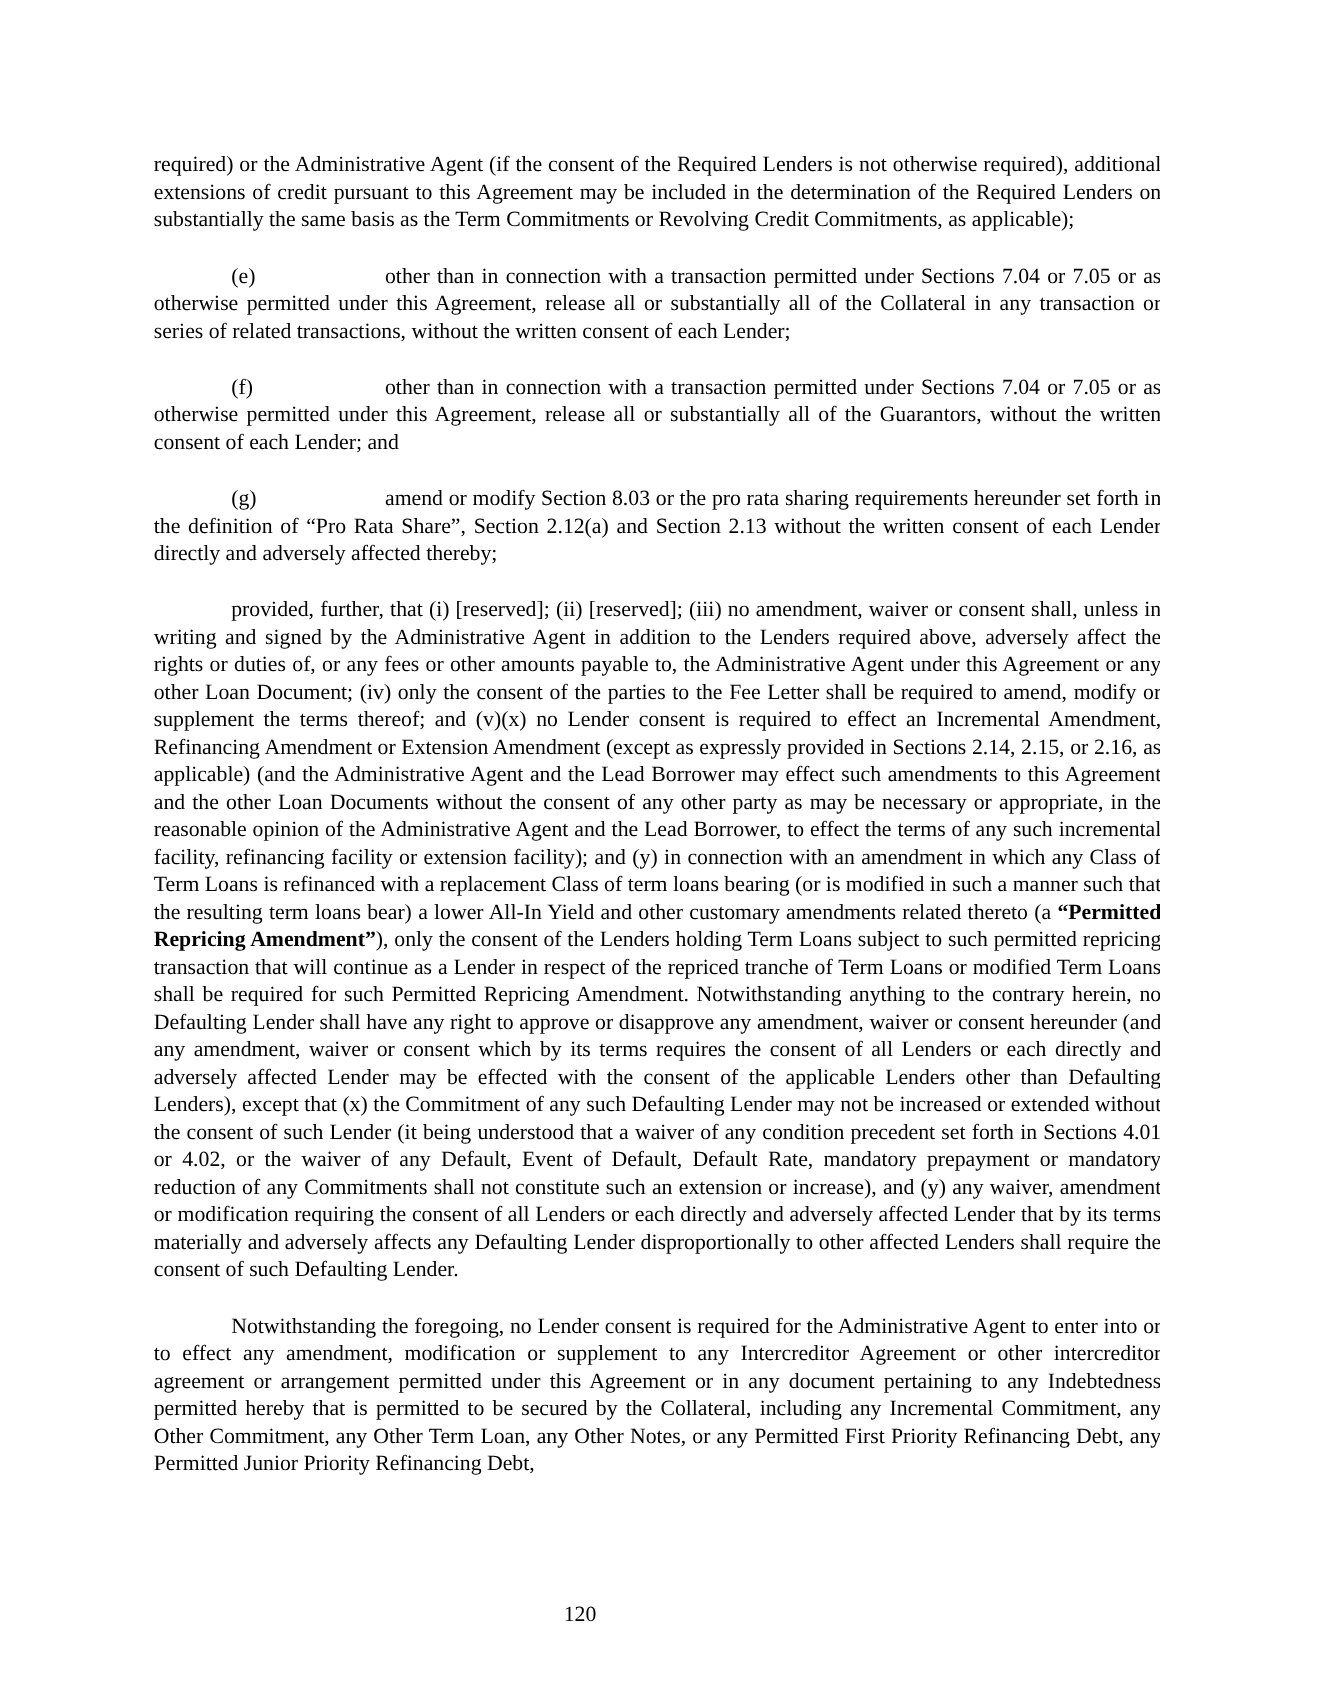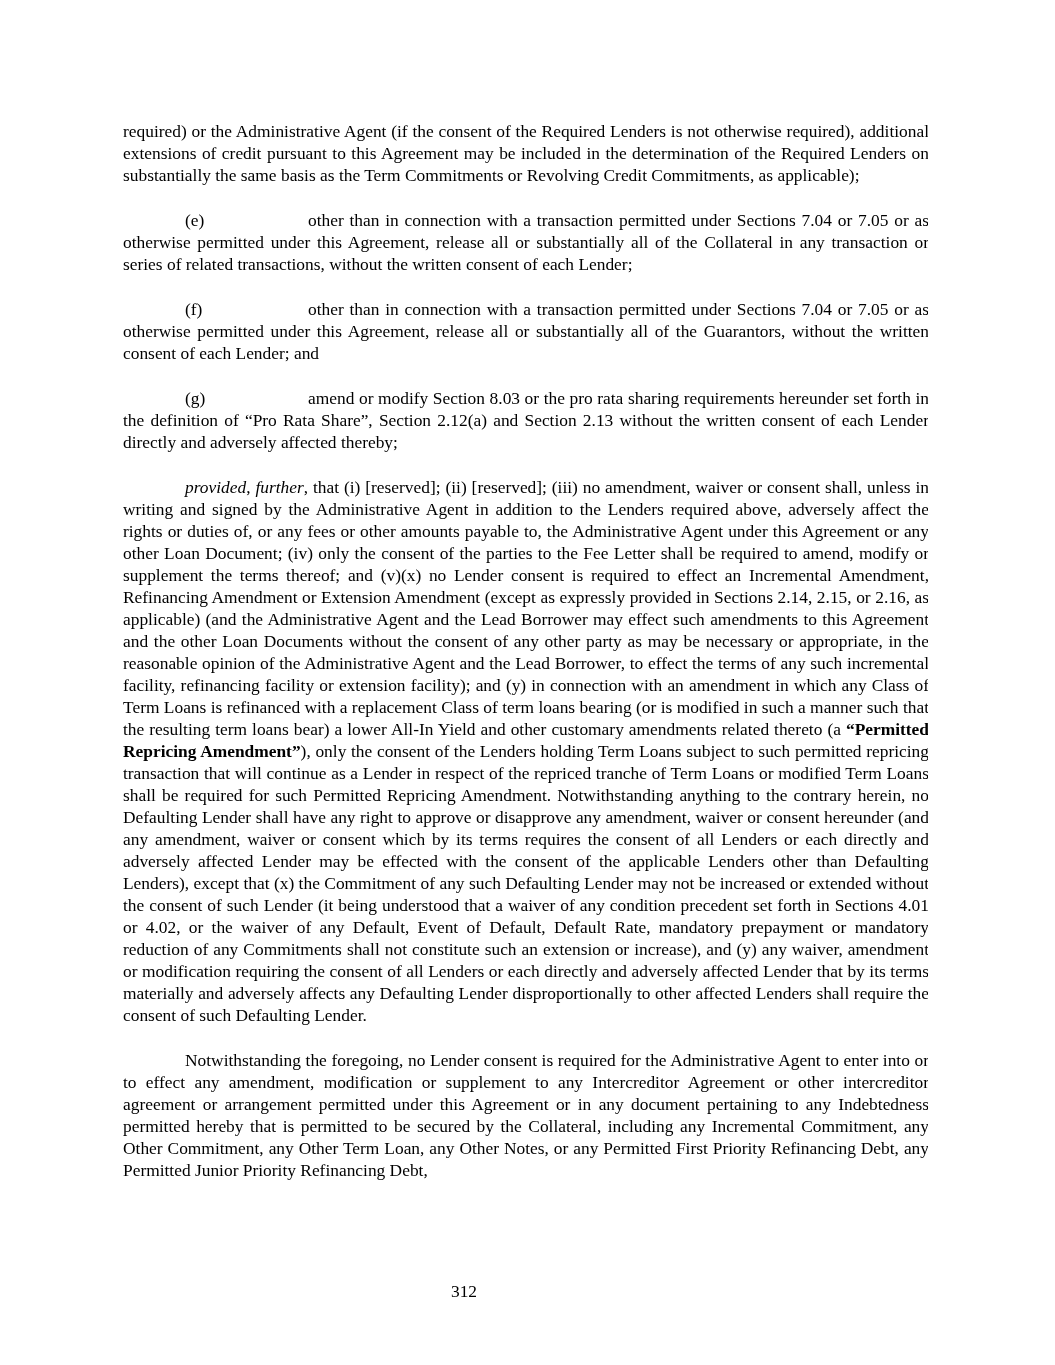--- a/index.html
+++ b/index.html
@@ -30,21 +30,21 @@
     padding: 0;
   }
   p.para.indented {
     text-indent: 62px;
   }
   .para-label {
     display: inline-block;
     margin-left: 62px;
     width: 123px;
   }
-  .seg.italic { font-style: italic; }
+  .seg.italic { }
   .seg.bold { font-weight: bold; }
   .seg.underline { text-underline-offset: 2px; }
   .footer {
     position: absolute;
     top: 1280px;
     left: 0;
     width: 100%;
     text-align: center;
     font-size: 17.4px;
     line-height: 22px;
@@ -56,15 +56,15 @@
 <div class="page">
   <div class="doc-body">
       <p class="para continuation"><span class="seg plain">required) or the Administrative Agent (if the consent of the Required Lenders is not otherwise required), additional extensions of credit pursuant to this Agreement may be included in the determination of the Required Lenders on substantially the same basis as the Term Commitments or Revolving Credit Commitments, as applicable);</span></p>
       <p class="para labeled"><span class="para-label">(e)</span><span class="seg plain">other than in connection with a transaction permitted under </span><span class="seg underline">Sections 7.04</span><span class="seg plain"> or </span><span class="seg underline">7.05</span><span class="seg plain"> or as otherwise permitted under this Agreement, release all or substantially all of the Collateral in any transaction or series of related transactions, without the written consent of each Lender;</span></p>
       <p class="para labeled"><span class="para-label">(f)</span><span class="seg plain">other than in connection with a transaction permitted under </span><span class="seg underline">Sections 7.04</span><span class="seg plain"> or </span><span class="seg underline">7.05</span><span class="seg plain"> or as otherwise permitted under this Agreement, release all or substantially all of the Guarantors, without the written consent of each Lender; and</span></p>
       <p class="para labeled"><span class="para-label">(g)</span><span class="seg plain">amend or modify </span><span class="seg underline">Section 8.03</span><span class="seg plain"> or the pro rata sharing requirements hereunder set forth in the definition of “Pro Rata Share”, </span><span class="seg underline">Section 2.12(a)</span><span class="seg plain"> and </span><span class="seg underline">Section 2.13</span><span class="seg plain"> without the written consent of each Lender directly and adversely affected thereby;</span></p>
       <p class="para indented"><span class="seg italic">provided</span><span class="seg plain">, </span><span class="seg italic">further</span><span class="seg plain">, that (i) [reserved]; (ii) [reserved]; (iii) no amendment, waiver or consent shall, unless in writing and signed by the Administrative Agent in addition to the Lenders required above, adversely affect the rights or duties of, or any fees or other amounts payable to, the Administrative Agent under this Agreement or any other Loan Document; (iv) only the consent of the parties to the Fee Letter shall be required to amend, modify or supplement the terms thereof; and (v)(x) no Lender consent is required to effect an Incremental Amendment, Refinancing Amendment or Extension Amendment (except as expressly provided in </span><span class="seg underline">Sections 2.14</span><span class="seg plain">, </span><span class="seg underline">2.15</span><span class="seg plain">, or </span><span class="seg underline">2.16</span><span class="seg plain">, as applicable) (and the Administrative Agent and the Lead Borrower may effect such amendments to this Agreement and the other Loan Documents without the consent of any other party as may be necessary or appropriate, in the reasonable opinion of the Administrative Agent and the Lead Borrower, to effect the terms of any such incremental facility, refinancing facility or extension facility); and (y) in connection with an amendment in which any Class of Term Loans is refinanced with a replacement Class of term loans bearing (or is modified in such a manner such that the resulting term loans bear) a lower All-In Yield and other customary amendments related thereto (a </span><span class="seg bold">“Permitted Repricing Amendment”</span><span class="seg plain">), only the consent of the Lenders holding Term Loans subject to such permitted repricing transaction that will continue as a Lender in respect of the repriced tranche of Term Loans or modified Term Loans shall be required for such Permitted Repricing Amendment.  Notwithstanding anything to the contrary herein, no Defaulting Lender shall have any right to approve or disapprove any amendment, waiver or consent hereunder (and any amendment, waiver or consent which by its terms requires the consent of all Lenders or each directly and adversely affected Lender may be effected with the consent of the applicable Lenders other than Defaulting Lenders), except that (x) the Commitment of any such Defaulting Lender may not be increased or extended without the consent of such Lender (it being understood that a waiver of any condition precedent set forth in </span><span class="seg underline">Sections 4.01</span><span class="seg plain"> or </span><span class="seg underline">4.02</span><span class="seg plain">, or the waiver of any Default, Event of Default, Default Rate, mandatory prepayment or mandatory reduction of any Commitments shall not constitute such an extension or increase), and (y) any waiver, amendment or modification requiring the consent of all Lenders or each directly and adversely affected Lender that by its terms materially and adversely affects any Defaulting Lender disproportionally to other affected Lenders shall require the consent of such Defaulting Lender.</span></p>
       <p class="para indented"><span class="seg plain">Notwithstanding the foregoing, no Lender consent is required for the Administrative Agent to enter into or to effect any amendment, modification or supplement to any Intercreditor Agreement or other intercreditor agreement or arrangement permitted under this Agreement or in any document pertaining to any Indebtedness permitted hereby that is permitted to be secured by the Collateral, including any Incremental Commitment, any Other Commitment, any Other Term Loan, any Other Notes, or any Permitted First Priority Refinancing Debt, any Permitted Junior Priority Refinancing Debt,</span></p>
     </div>
   <div class="footer">
-    <span>312</span>
+    <span>120</span>
   </div>
 </div>
 
 </body></html>

